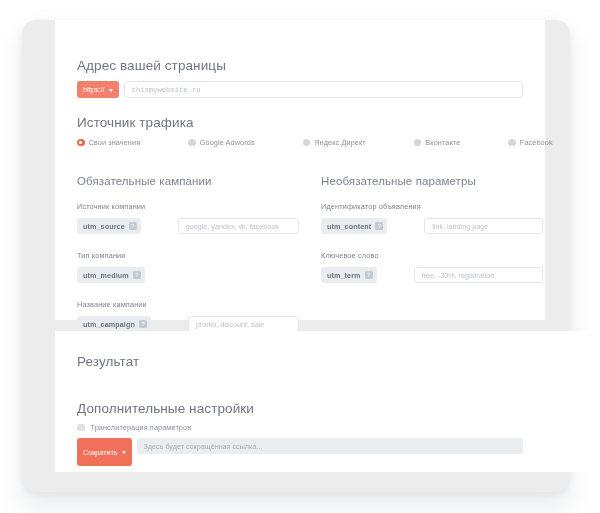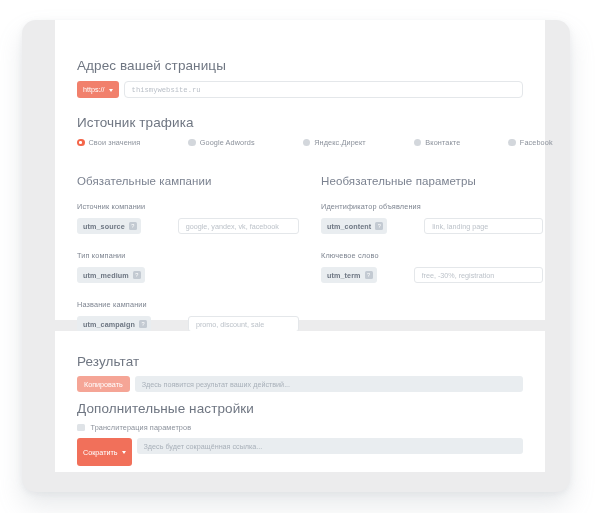--- a/index.html
+++ b/index.html
@@ -15,21 +15,21 @@
   
   .panel{
     position:absolute;left:22px;top:20px;width:548px;height:472px;
     background:#ececed;border-radius:14px;
     box-shadow:0 14px 26px rgba(140,148,160,0.20), 0 2px 6px rgba(140,148,160,0.12);
   }
 
   
   .card{position:absolute;left:55px;background:#ffffff;}
   .card-main{top:20px;width:490px;height:300px;}
-  .card-result{top:331px;width:490px;height:141px;}
+  .card-result{top:331px;width:490px;height:141px;padding-left:48px;}
 
   h2.section-title{
     margin:0;font-size:13.5px;font-weight:400;color:#6f7682;
     letter-spacing:0.1px;
   }
   .col-title{
     margin:0;font-size:11.5px;font-weight:400;color:#7b8290;
     letter-spacing:0.1px;
   }
   .field-label{
@@ -255,26 +255,20 @@
       </div>
     </div>
   </div>
 
   <div class="card card-result">
 
     <div style="position:absolute;left:22px;top:23px;width:446px;">
       <h2 class="section-title">Результат</h2>
     </div>
 
-    <div style="position:absolute;left:22px;top:45px;width:446px;">
-      <div class="result-row">
-        <button class="btn-copy">Копировать</button>
-        <input class="result-field" type="text" readonly="" placeholder="Здесь появится результат ваших действий..." style="">
-      </div>
-    </div>
 
     <div style="position:absolute;left:22px;top:70px;width:446px;">
       <h2 class="section-title">Дополнительные настройки</h2>
     </div>
 
     <div style="position:absolute;left:22px;top:92px;width:446px;">
       <div class="check-row">
         <span class="checkbox"></span>
         <span class="check-label">Транслитерация параметров</span>
       </div>

